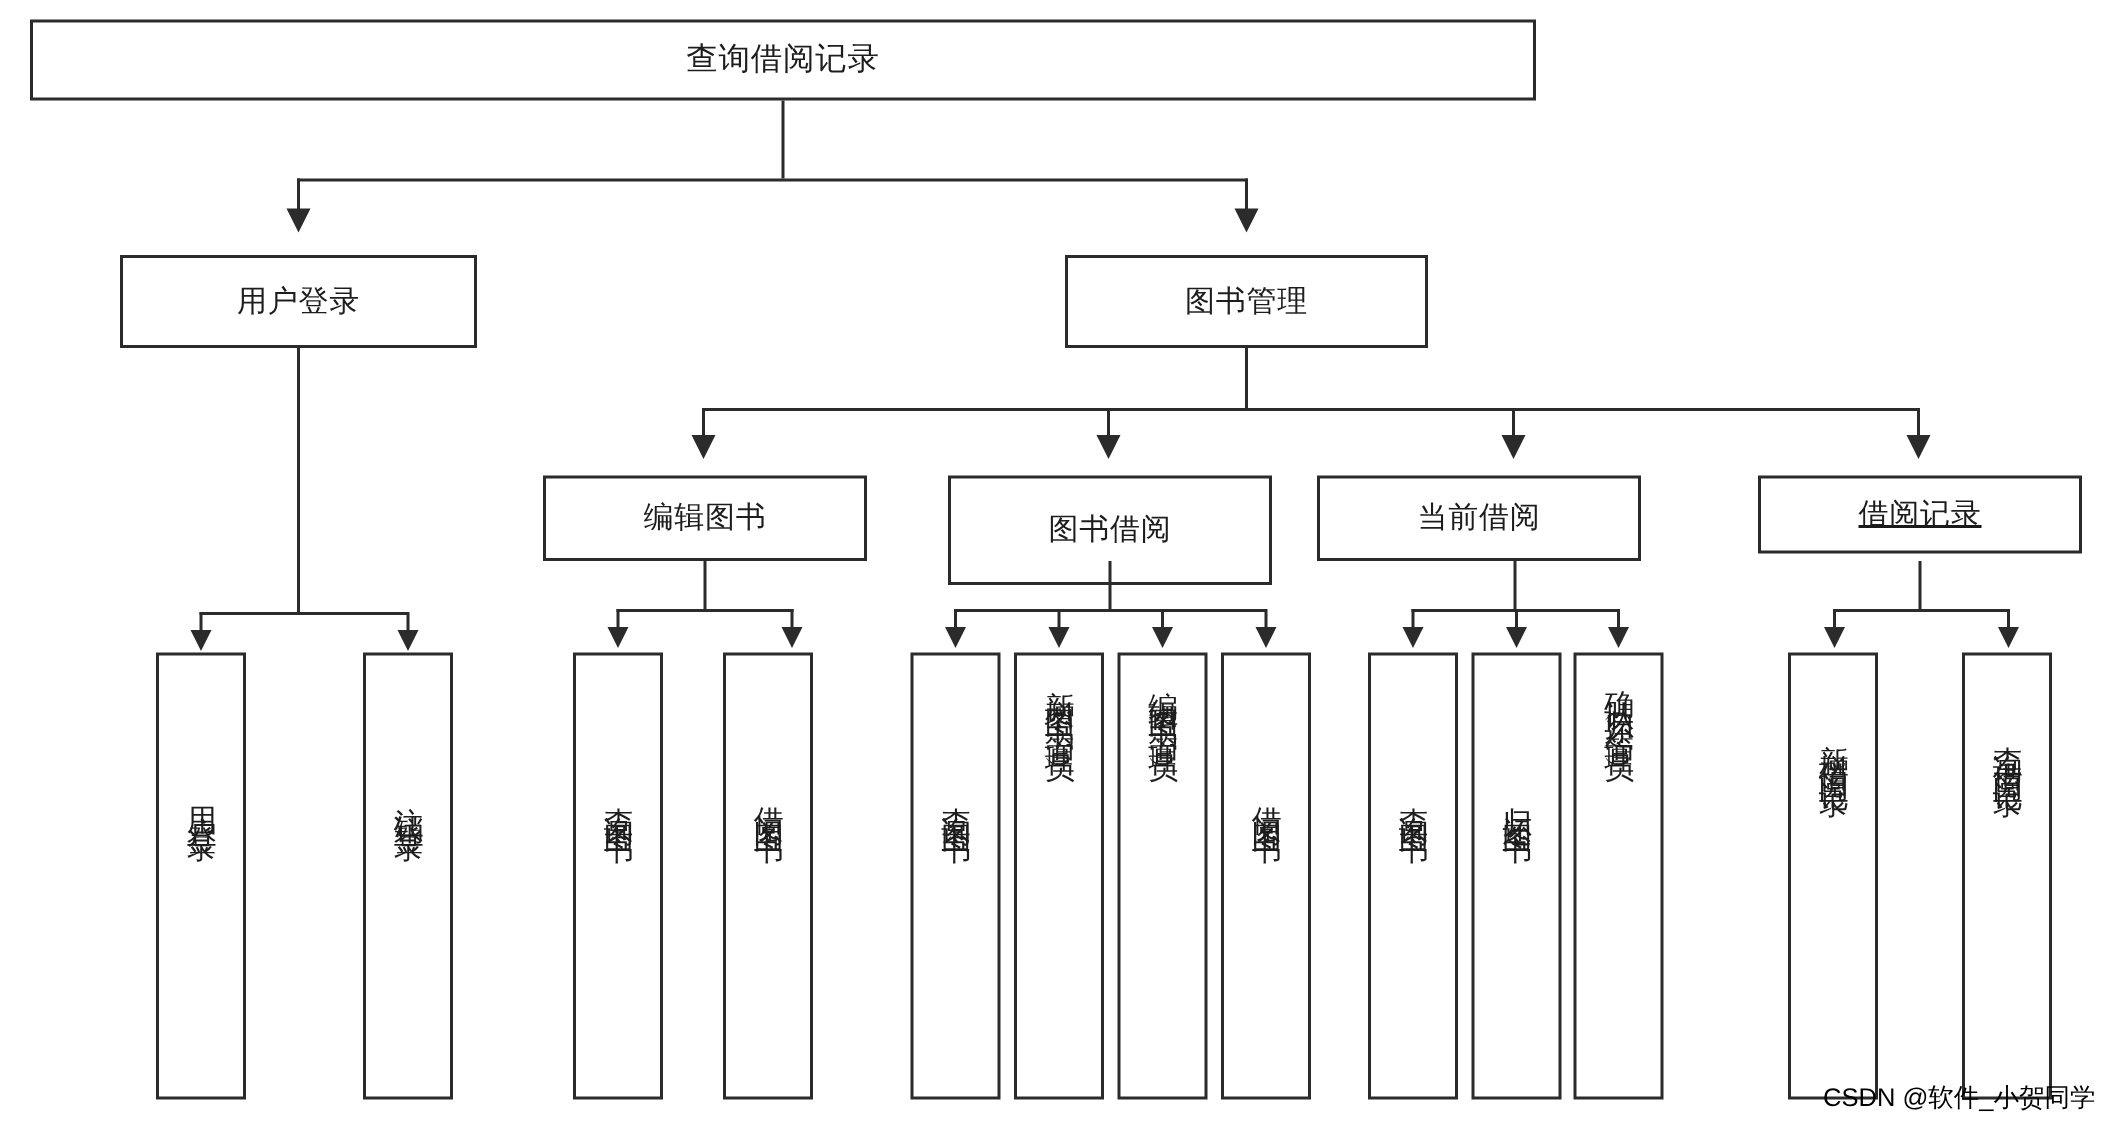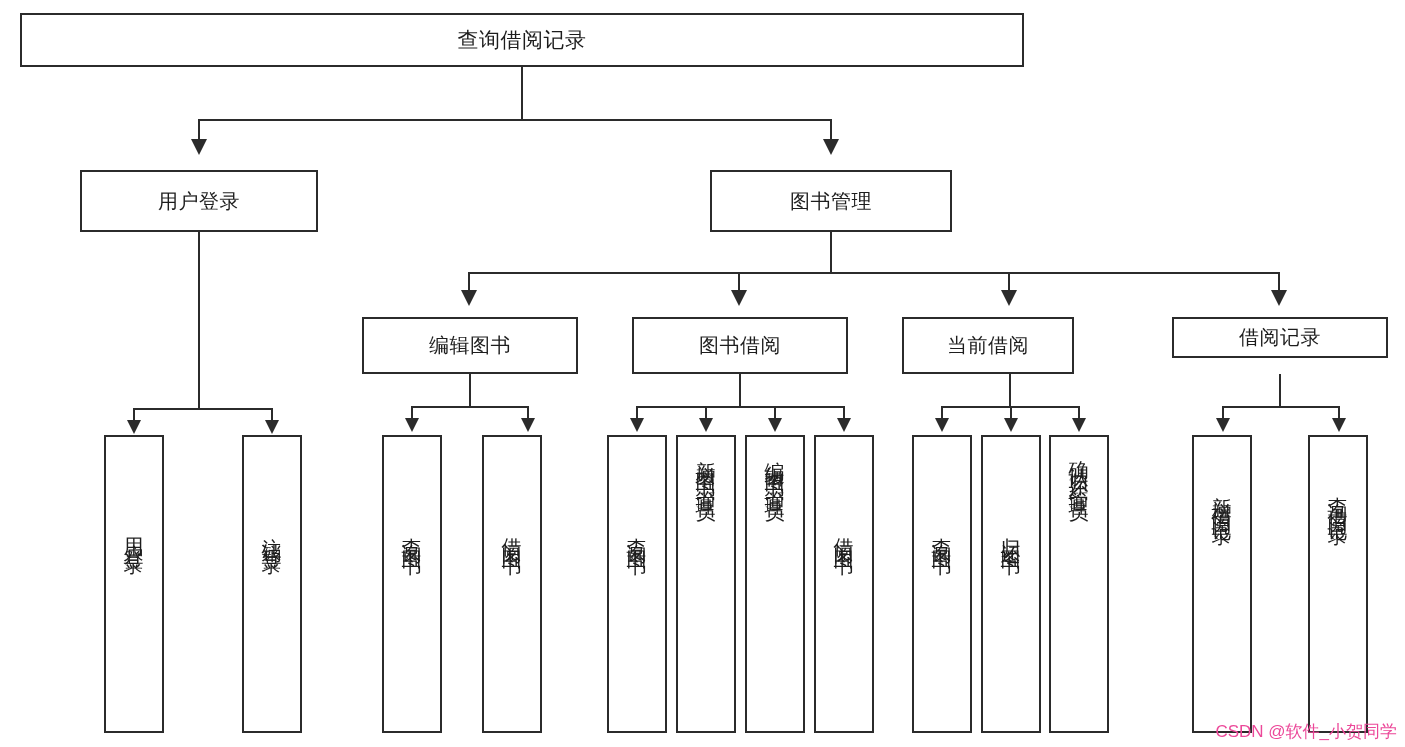--- a/index.html
+++ b/index.html
@@ -77,21 +77,21 @@
     border-right-width: 7px;
     border-top-width: 14px;
   }
 
   
   #watermark {
     position: absolute;
     right: 8px;
     bottom: 4px;
     font-size: 17px;
-    color: #ec4899;
+    color: #000000;
     white-space: nowrap;
     user-select: none;
   }
 </style>
 </head>
 <body>
 
 <div id="canvas">
 
   <div class="node root" style="left:20px; top:13px; width:1004px; height:54px;">
@@ -129,27 +129,27 @@
   <div class="ln v" style="left:1008px; top:272px; height:20px;"></div>
   <div class="ln v" style="left:1278px; top:272px; height:20px;"></div>
   <div class="arrow" style="left:461px; top:290px;"></div>
   <div class="arrow" style="left:731px; top:290px;"></div>
   <div class="arrow" style="left:1001px; top:290px;"></div>
   <div class="arrow" style="left:1271px; top:290px;"></div>
 
   <div class="node level2" style="left:362px; top:317px; width:216px; height:57px;">
     <span class="node-label">编辑图书</span>
   </div>
-  <div class="node level2" style="left:632px; top:317px; width:216px; height:57px;">
+  <div class="node level2" style="left:632px; top:317px; width:216px; height:73px;">
     <span class="node-label">图书借阅</span>
   </div>
-  <div class="node level2" style="left:902px; top:317px; width:172px; height:57px;">
+  <div class="node level2" style="left:878px; top:317px; width:216px; height:57px;">
     <span class="node-label">当前借阅</span>
   </div>
-  <div class="node level2" style="left:1172px; top:317px; width:216px; height:41px;">
+  <div class="node level2" style="left:1172px; top:317px; width:216px; height:52px;text-decoration:underline;">
     <span class="node-label">借阅记录</span>
   </div>
 
   <div class="ln v" style="left:469px; top:374px; height:32px;"></div>
   <div class="ln h" style="left:411px; top:406px; width:118px;"></div>
   <div class="ln v" style="left:411px; top:406px; height:14px;"></div>
   <div class="ln v" style="left:527px; top:406px; height:14px;"></div>
   <div class="arrow small" style="left:405px; top:418px;"></div>
   <div class="arrow small" style="left:521px; top:418px;"></div>
 

